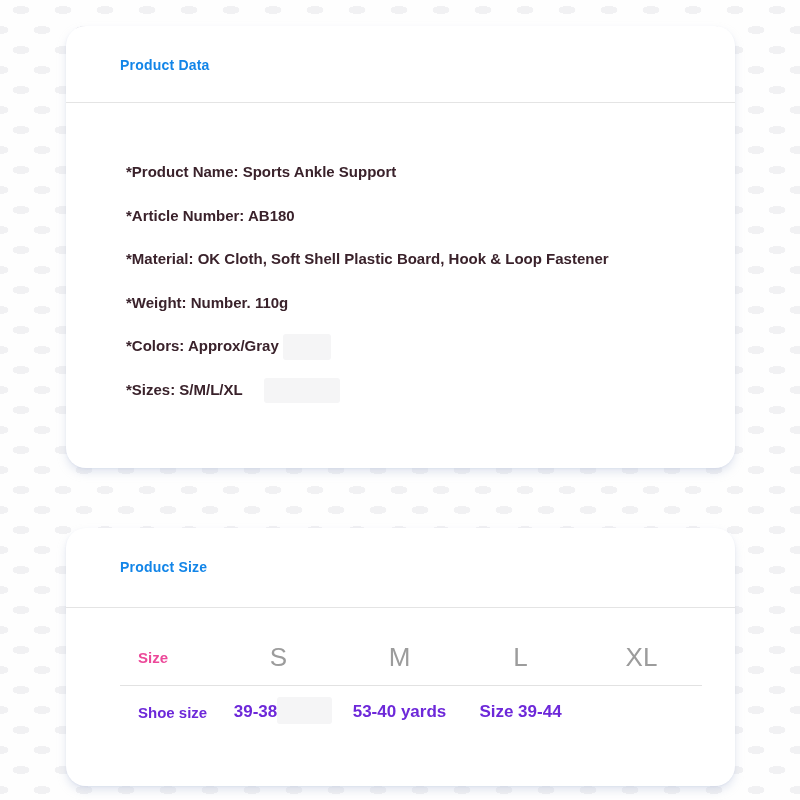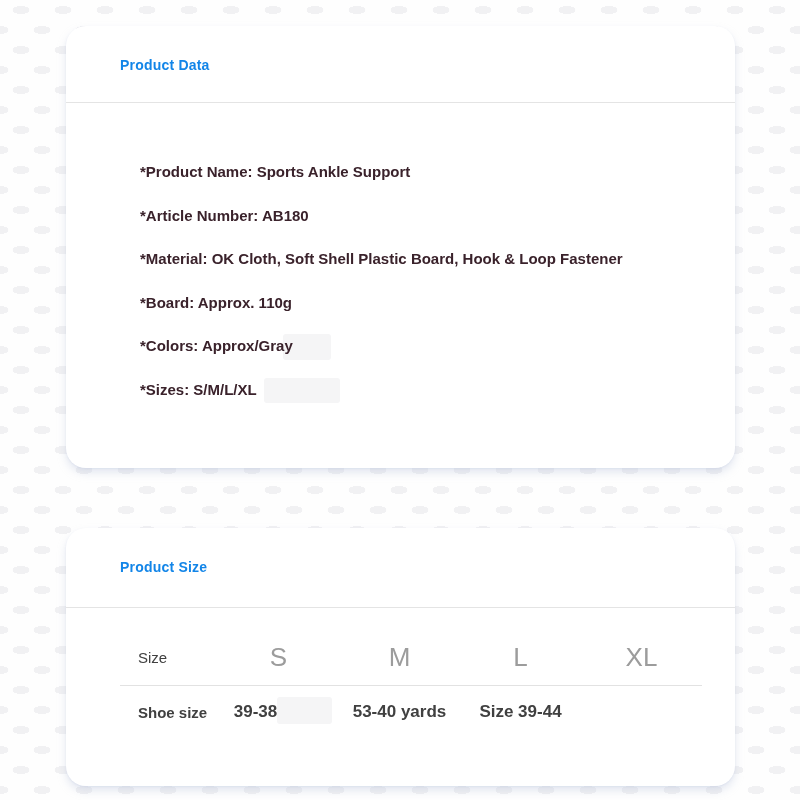--- a/index.html
+++ b/index.html
@@ -26,42 +26,42 @@
 
   .section-title {
     position:absolute; left:54px; top:31px;
     font-size:14px; font-weight:bold; letter-spacing:.2px;
     color:#1285e8;
   }
   .divider { position:absolute; left:0; right:0; height:1px; background:#e4e4e4; }
   .card-data .divider { top:76px; }
   .card-size .divider { top:79px; }
 
-  .spec-list { position:absolute; left:74px; top:124px; right:28px; }
+  .spec-list { position:absolute; left:60px; top:124px; right:28px; }
   .spec-line {
     font-size:15px; font-weight:bold; color:#3a222b;
     line-height:43.6px; white-space:nowrap;
   }
 
   .size-table {
     position:absolute; left:54px; top:102px; width:582px;
     display:grid; grid-template-columns:98px repeat(4, 1fr);
   }
   .header-cell {
     height:55px; display:flex; align-items:center; justify-content:center;
     font-size:26px; font-weight:normal; color:#9c9c9c;
   }
   .header-cell.first {
     justify-content:flex-start; padding-left:18px;
-    font-size:15px; font-weight:normal; color:#404040;
+    font-size:15px; font-weight:bold; color:#ec4899;
   }
   .table-divider { grid-column:1 / -1; height:1px; background:#e2e2e2; }
   .data-cell {
     height:52px; display:flex; align-items:center; justify-content:center;
-    font-size:17px; font-weight:bold; color:#404040; white-space:nowrap;
+    font-size:17px; font-weight:bold; color:#6d28d9; white-space:nowrap;
   }
   .data-cell.first { justify-content:flex-start; padding-left:18px; font-size:15px; }
   .data-cell.nudge-left { transform:translateX(-23px); }
 
   .patch { position:absolute; background:#f5f5f6; border-radius:3px; }
   .patch-colors { left:217px; top:308px; width:48px; height:26px; }
   .patch-sizes  { left:198px; top:352px; width:76px; height:25px; }
   .patch-s-cell { left:211px; top:169px; width:55px; height:27px; }
 </style>
 </head>
@@ -71,21 +71,21 @@
 
   <section class="card card-data">
     <div class="patch patch-colors"></div>
     <div class="patch patch-sizes"></div>
     <h2 class="section-title">Product Data</h2>
     <div class="divider"></div>
     <div class="spec-list">
       <p class="spec-line">*Product Name: Sports Ankle Support</p>
       <p class="spec-line">*Article Number: AB180</p>
       <p class="spec-line">*Material: OK Cloth, Soft Shell Plastic Board, Hook &amp; Loop Fastener</p>
-      <p class="spec-line">*Board: Approx. 110g</p>
+      <p class="spec-line">*Weight: Number. 110g</p>
       <p class="spec-line">*Colors: Approx/Gray</p>
       <p class="spec-line">*Sizes: S/M/L/XL</p>
     </div>
   </section>
 
   <section class="card card-size">
     <div class="patch patch-s-cell"></div>
     <h2 class="section-title">Product Size</h2>
     <div class="divider"></div>
     <div class="size-table">

